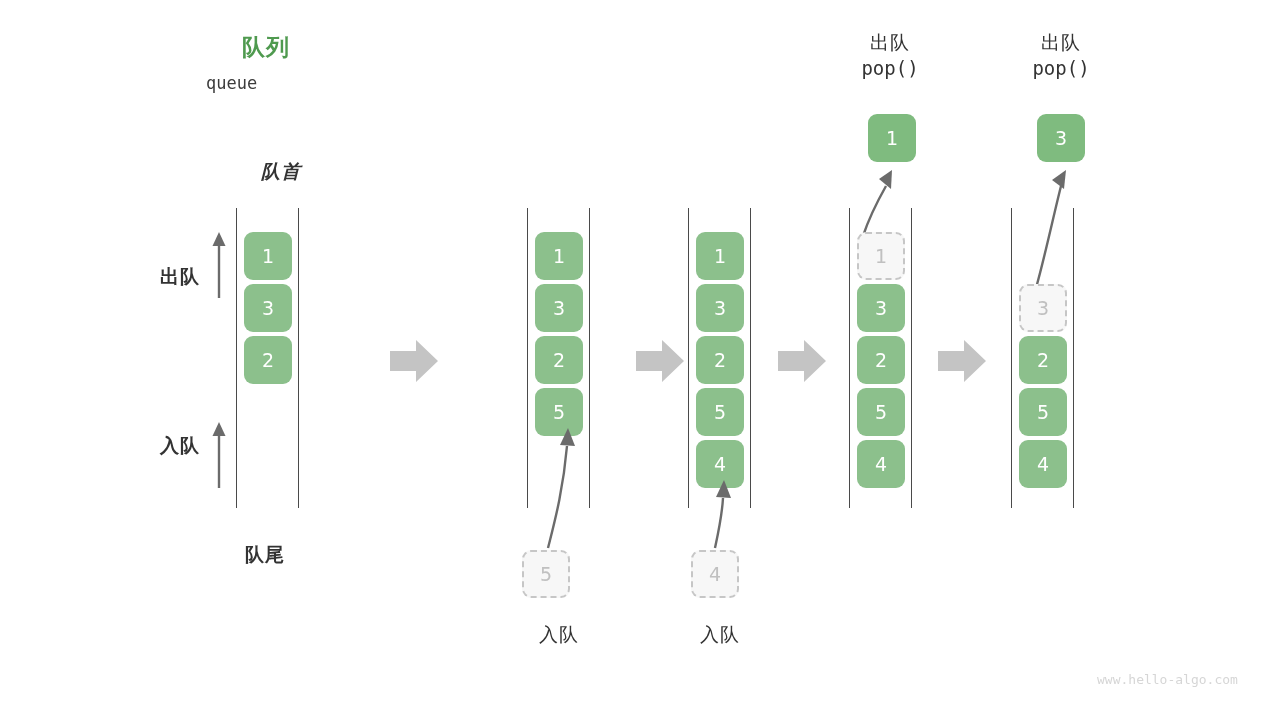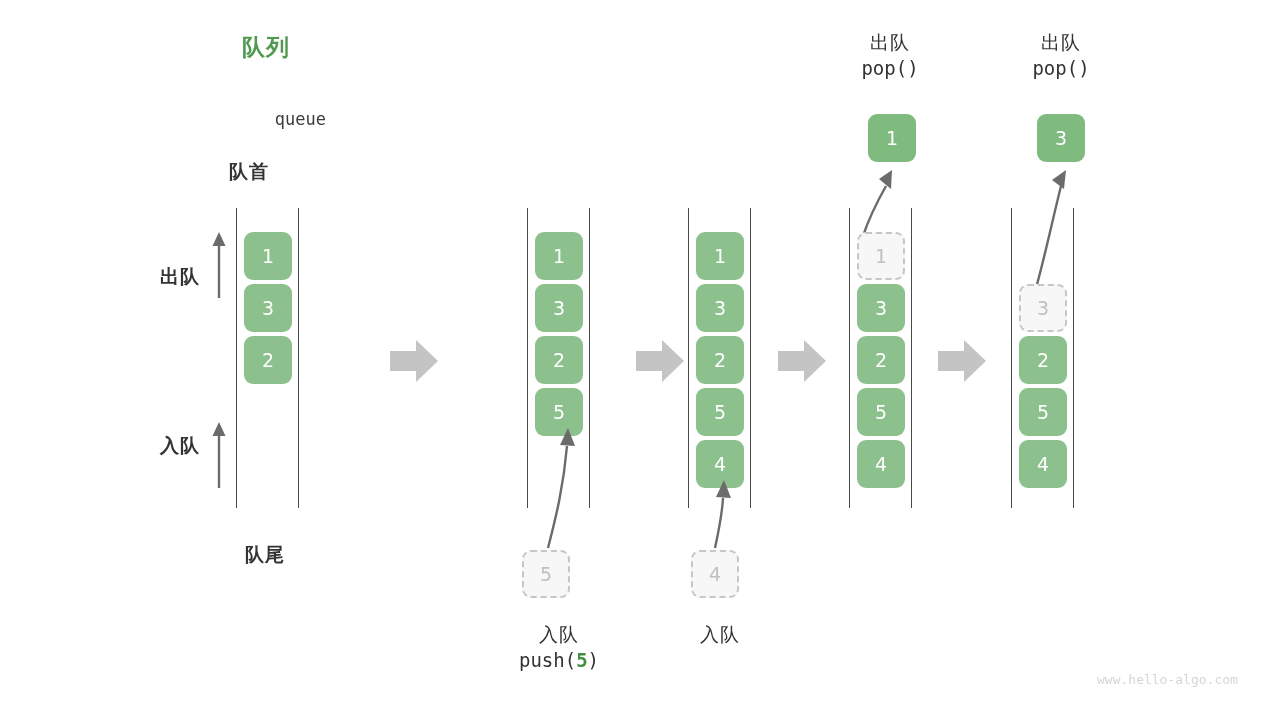--- a/index.html
+++ b/index.html
@@ -28,23 +28,22 @@
     font-weight: bold;
     color: #4f9a4f;
     text-align: center;
     line-height: 1;
     letter-spacing: 1px;
   }
   .title-en {
     font-family: "DejaVu Sans Mono", "Liberation Mono", monospace;
     font-size: 17px;
     color: #3c3c3c;
-    text-align: right;
-    line-height: 1;
-    margin-top: 36px;
+    text-align: left;
+    line-height: 1;
   }
 
   
   .endpoint-label {
     font-size: 19px;
     font-weight: bold;
     color: #333333;
     text-align: center;
     line-height: 1;
     letter-spacing: 1px;
@@ -121,21 +120,21 @@
   svg { overflow: visible; }
 </style>
 </head>
 <body>
 
 <div id="stage">
 
   <div class="abs title-cn" style="left:206px; top:36px; width:120px;">队列</div>
   <div class="abs title-en" style="left:206px; top:75px; width:120px;">queue</div>
 
-  <div class="abs endpoint-label" style="left:189px; top:162px; width:120px;">队首</div>
+  <div class="abs endpoint-label" style="left:221px; top:162px; width:120px;font-style:italic;">队首</div>
   <div class="abs endpoint-label" style="left:205px; top:545px; width:120px;">队尾</div>
 
   <div class="abs side-op-label" style="left:125px; top:267px; width:75px;">出队</div>
   <svg class="abs" style="left:206px; top:232px;" width="26" height="66">
     <line x1="13" y1="66" x2="13" y2="10" stroke="#6b6b6b" stroke-width="2.4"></line>
     <polygon points="13,0 19.5,14 6.5,14" fill="#6b6b6b"></polygon>
   </svg>
 
   <div class="abs side-op-label" style="left:125px; top:436px; width:75px;">入队</div>
   <svg class="abs" style="left:206px; top:422px;" width="26" height="66">
@@ -167,21 +166,20 @@
   </div>
 
   <div class="abs cell ghost" style="left:522px; top:550px;">5</div>
   <svg class="abs" style="left:530px; top:428px;" width="60" height="122">
     <path d="M 18 120 C 24 96, 33 64, 37 18" stroke="#6b6b6b" stroke-width="2.4" fill="none"></path>
     <polygon points="38,0 45,18 30,17" fill="#6b6b6b"></polygon>
   </svg>
 
   <div class="abs op-caption" style="left:479px; top:622px; width:160px;">
     <span class="cn">入队</span>
-    <span class="code"><span>push(</span><span class="arg">5</span><span>)</span></span>
   </div>
 
   <svg class="abs" style="left:636px; top:340px;" width="50" height="42">
     <polygon points="0,11 26,11 26,0 48,21 26,42 26,31 0,31" fill="#c4c4c4"></polygon>
   </svg>
 
   <div class="abs" style="left:688px; top:208px; width:64px; height:300px;">
     <div class="abs rail" style="left:0px; top:0px; height:300px;"></div>
     <div class="abs rail" style="left:62px; top:0px; height:300px;"></div>
 

